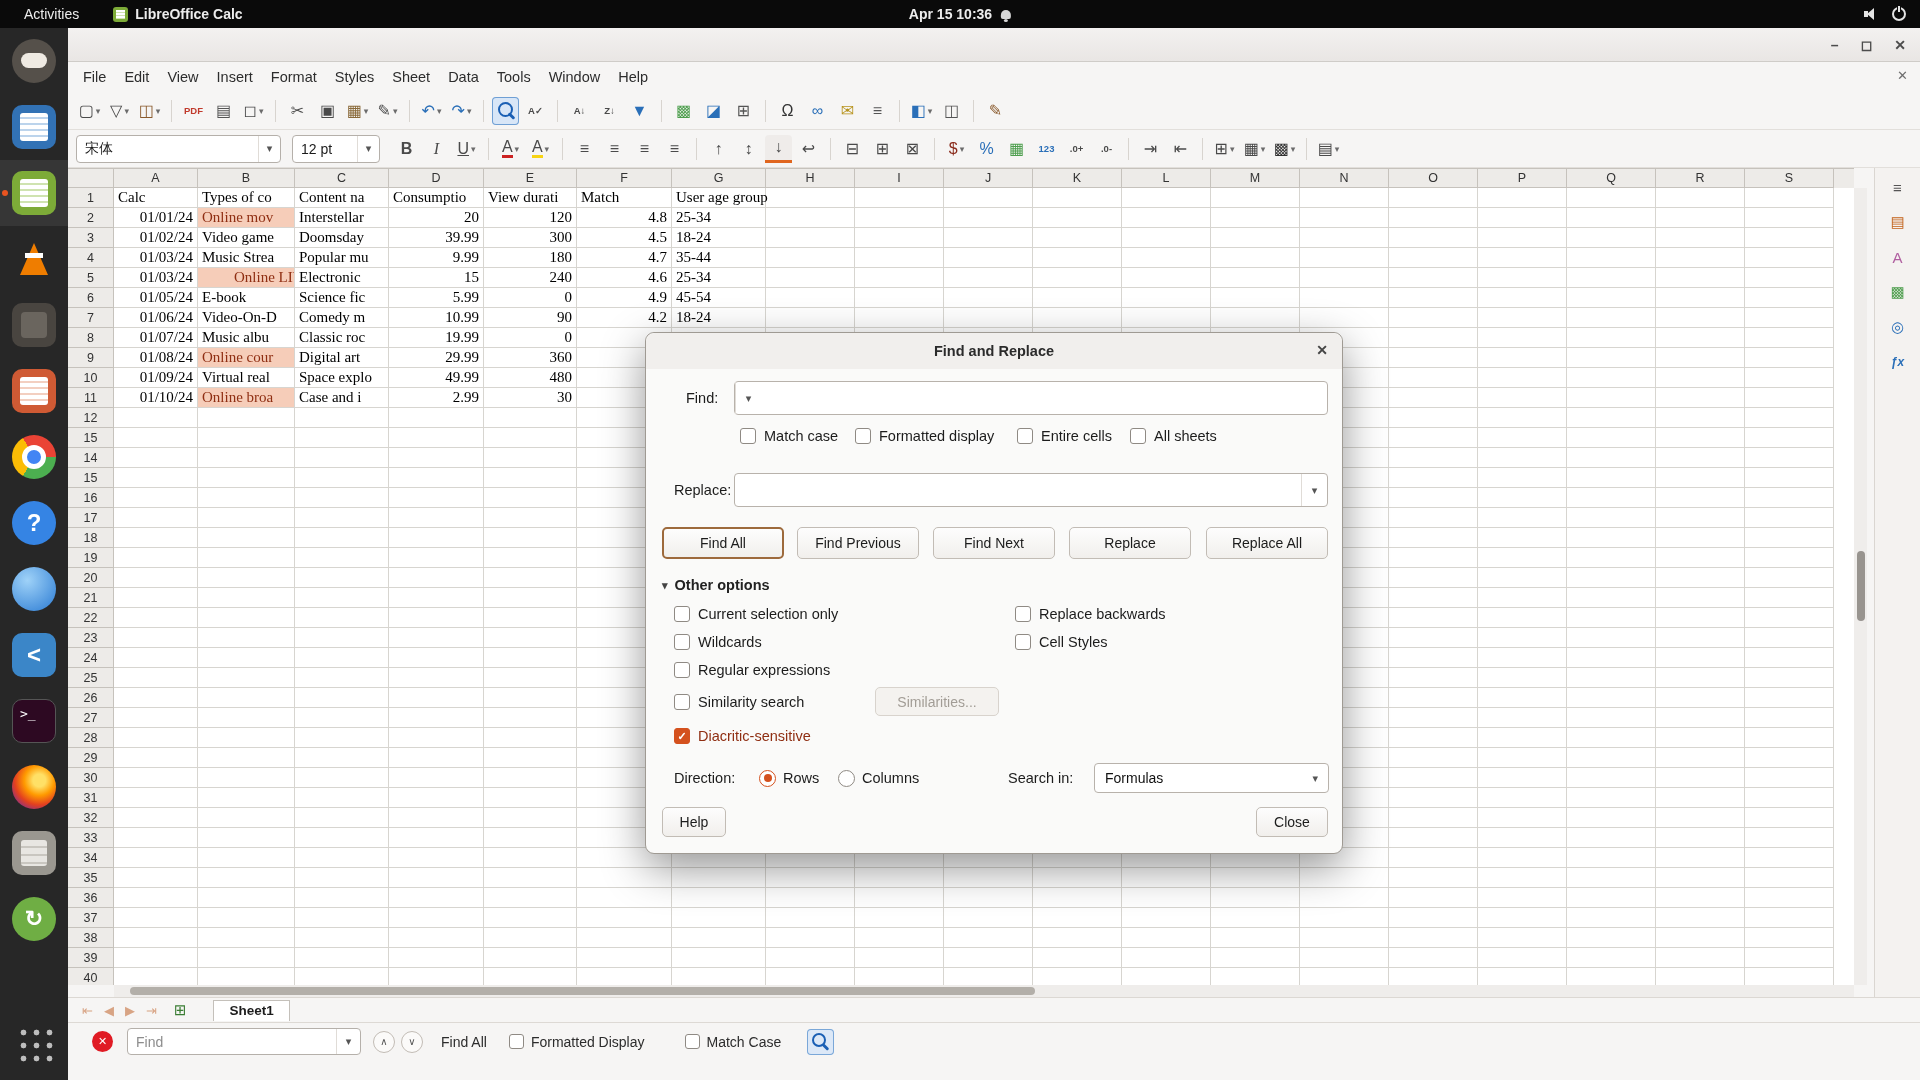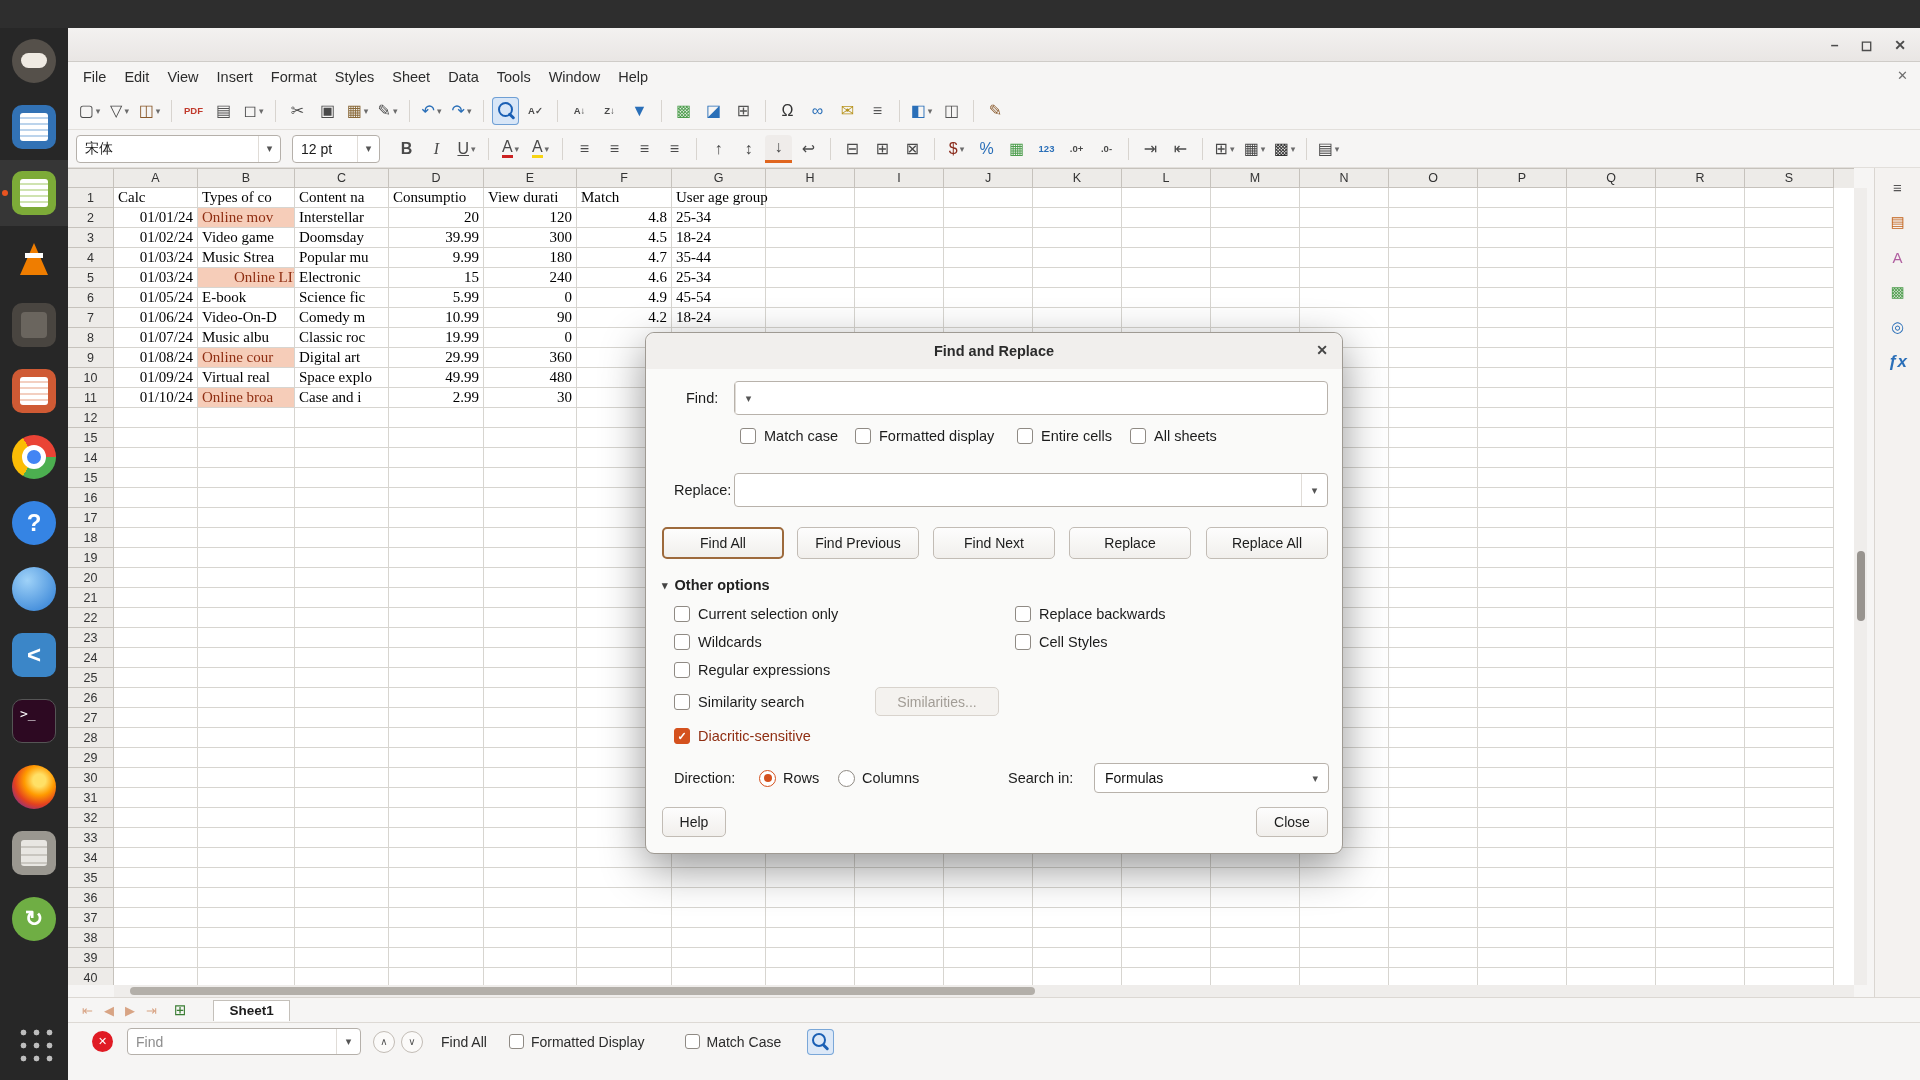--- a/index.html
+++ b/index.html
@@ -100,21 +100,21 @@
   .cell.hl{background:#f6cdb9;color:#8f2e12}
   .cell.spill{overflow:visible;position:relative;z-index:2}
 
   .vscroll{position:absolute;left:1786px;top:160px;width:13px;height:797px;background:#efedeb}
   .vthumb{position:absolute;left:2.5px;width:8px;border-radius:4px;background:#98948f}
   .hscroll{position:absolute;left:46px;top:957px;width:1740px;height:12px;background:#efedeb}
   .hthumb{position:absolute;top:2px;height:8px;border-radius:4px;background:#b3afa9}
 
   .side-strip{position:absolute;left:1806px;top:140px;width:46px;height:854px;background:#f4f2f0;border-left:1px solid #dad6d1;display:flex;flex-direction:column;align-items:center;padding-top:6px;gap:9px}
   .side-icon{width:28px;height:26px;display:flex;align-items:center;justify-content:center;border-radius:4px;font-size:15px;color:#555}
-  .side-icon .glyph.small{font-size:17px;font-weight:bold;font-style:italic}
+  .side-icon .glyph.small{font-size:12px;font-weight:bold;font-style:italic}
 
   
   .tabbar{position:absolute;left:0;top:969px;width:100%;height:25px;background:#f6f5f4;border-top:1px solid #dcd8d3;display:flex;align-items:center;padding-left:14px;gap:11px}
   .tabnav{color:#c0622a;font-size:13px;opacity:.55}
   .addsheet{color:#3a7d33;font-size:15px;margin-left:6px}
   .sheet-tab{margin-left:16px;background:#fff;border:1px solid #c4c0ba;border-bottom:none;padding:2px 15px 3px;font-size:13.5px;font-weight:bold;color:#1c1c1c}
 
   
   .findbar{position:absolute;left:0;top:994px;width:100%;height:38px;background:#f6f5f4;border-top:1px solid #ddd9d4;display:flex;align-items:center}
   .fb-close{margin-left:24px;width:21px;height:21px;border-radius:50%;background:#e01b24;color:#fff;font-size:11px;display:flex;align-items:center;justify-content:center}
@@ -154,20 +154,35 @@
   .opt-head{position:absolute;left:16px;top:244px;font-size:14.5px;font-weight:bold;color:#222;display:flex;align-items:center;gap:7px}
   .opt-head .chev{font-size:11px;color:#444}
   .dselect{position:absolute;height:30px;background:#fff;border:1px solid #b8b2ab;border-radius:4px;display:flex;align-items:center;justify-content:space-between;padding:0 10px;font-size:14px;color:#111}
   .dselect .combo-dd{color:#555;font-size:11px;margin-left:8px}
 </style>
 </head>
 <body>
 
 <div class="screen">
 
+  <div class="topbar">
+    <span class="tb-activities">Activities</span>
+    <span class="tb-app">
+      <span class="mini-calc"></span>
+      <span>LibreOffice Calc</span>
+    </span>
+    <span class="tb-clock">
+      <span>Apr 15 10:36</span>
+      <span class="bell"></span>
+    </span>
+    <span class="tb-status">
+      <span class="spk"></span>
+      <span class="pwr"></span>
+    </span>
+  </div>
 
   <div class="dock">
       <div class="dock-item">
         <div class="dk" data-icon="gimp"></div>
       </div>
       <div class="dock-item">
         <div class="dk" data-icon="libreoffice-writer"></div>
       </div>
       <div class="dock-item active">
         <div class="dk" data-icon="libreoffice-calc"></div>

